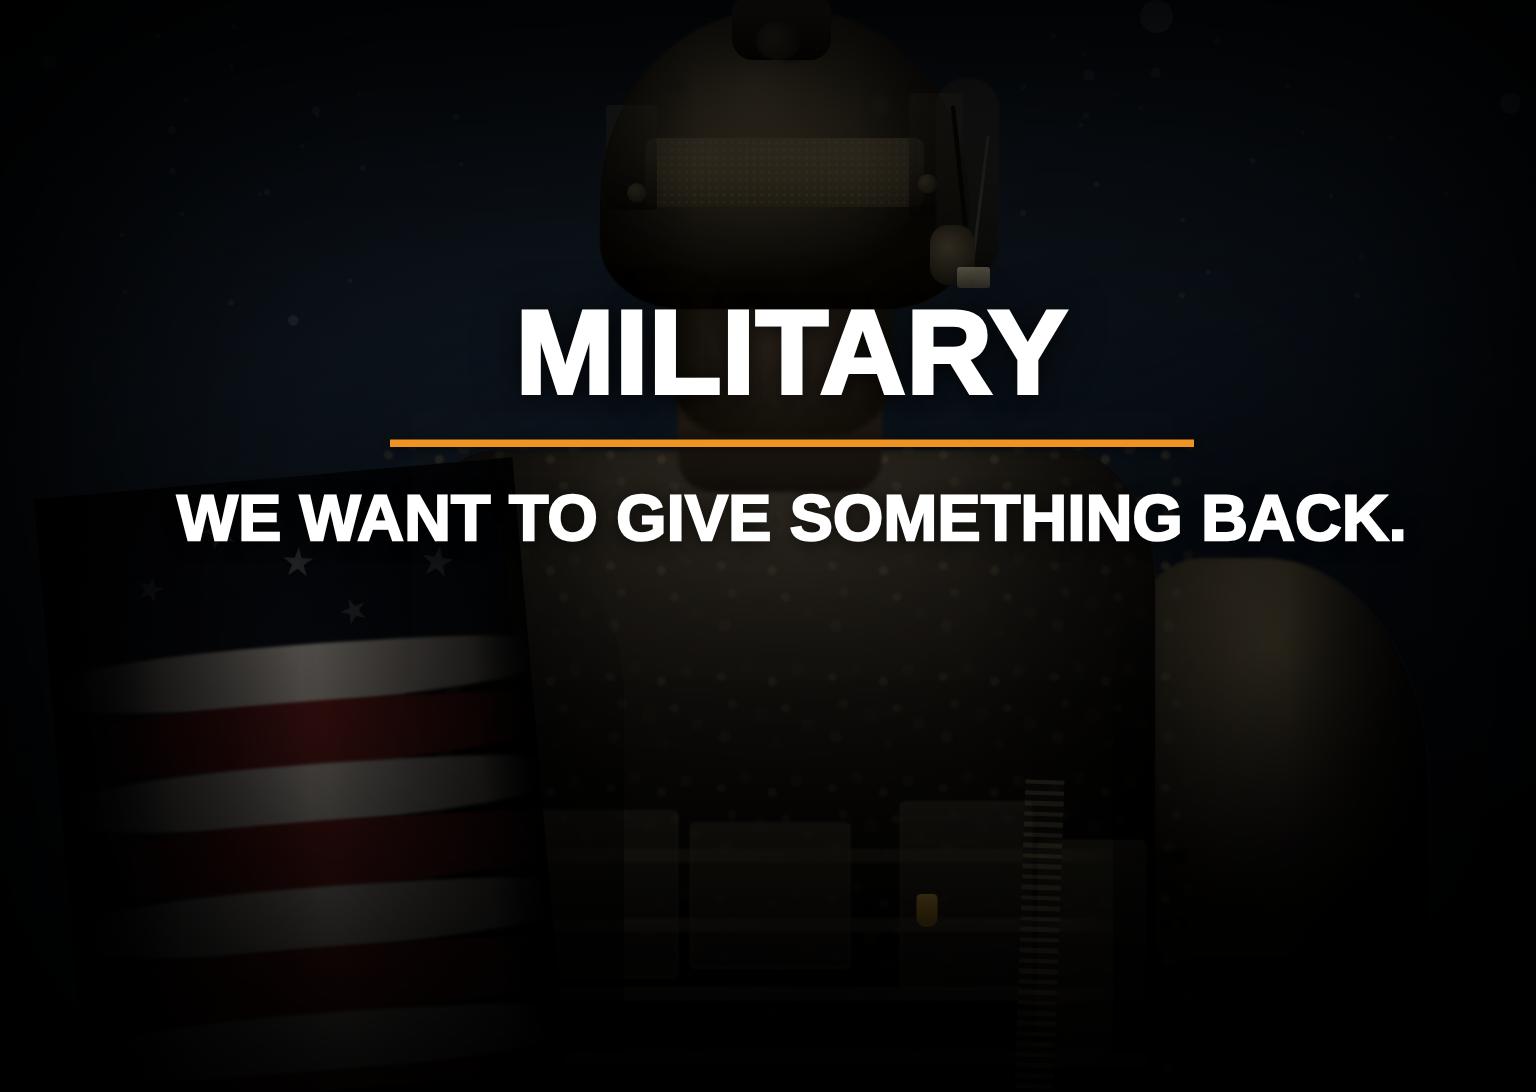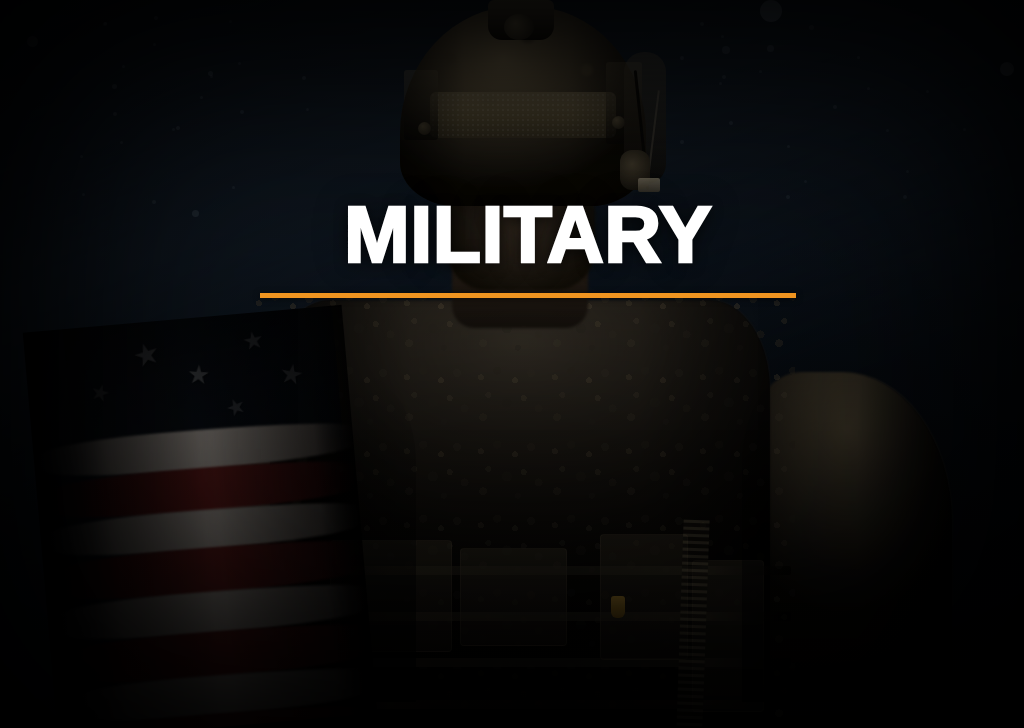--- a/index.html
+++ b/index.html
@@ -598,16 +598,17 @@
   <div class="vignette"></div>
 
   <div class="content">
     <h1 class="headline">
       <span class="l1">MILITARY</span><br>
     </h1>
 
     <div class="rule" style="background: rgb(239, 148, 32);"></div>
 
     <p class="subhead">
+      <span class="sl2">WE WANT TO GIVE SOMETHING BACK.</span>
     </p>
   </div>
 
 </div>
 
 </body></html>

